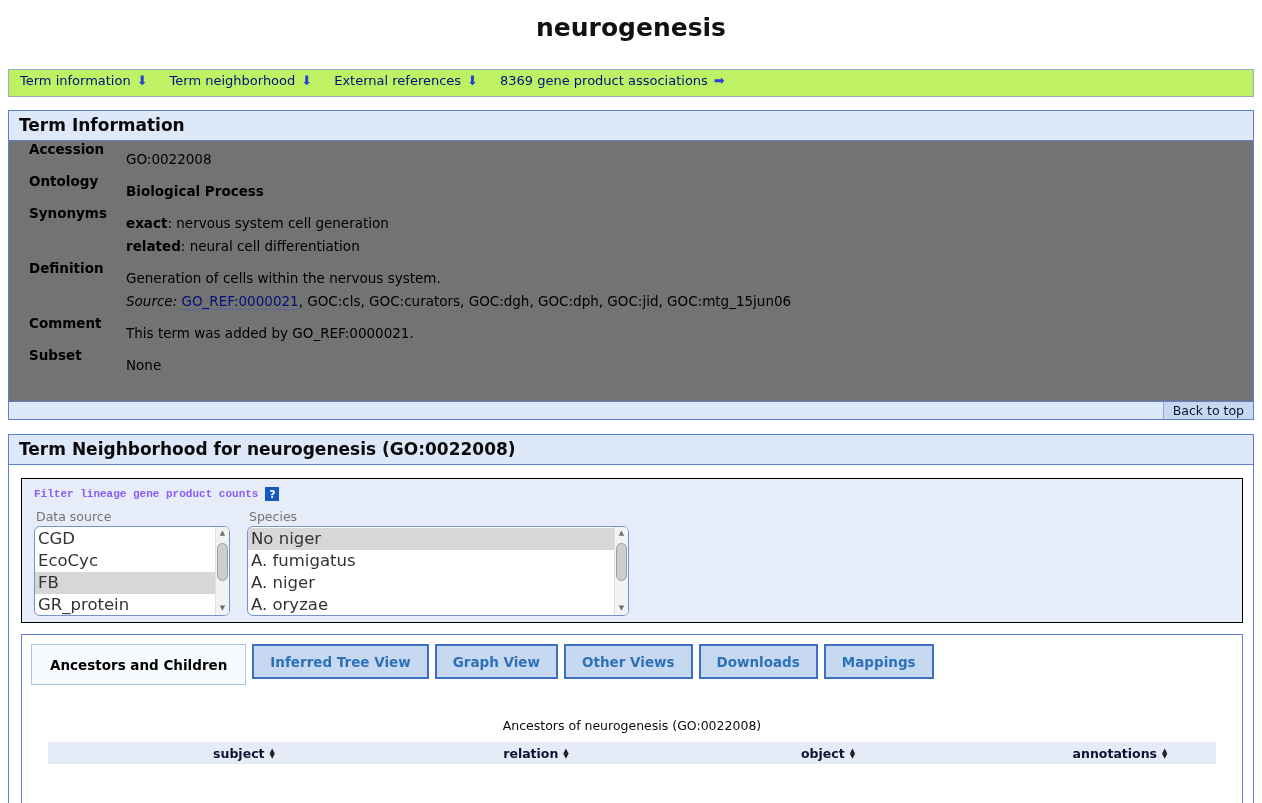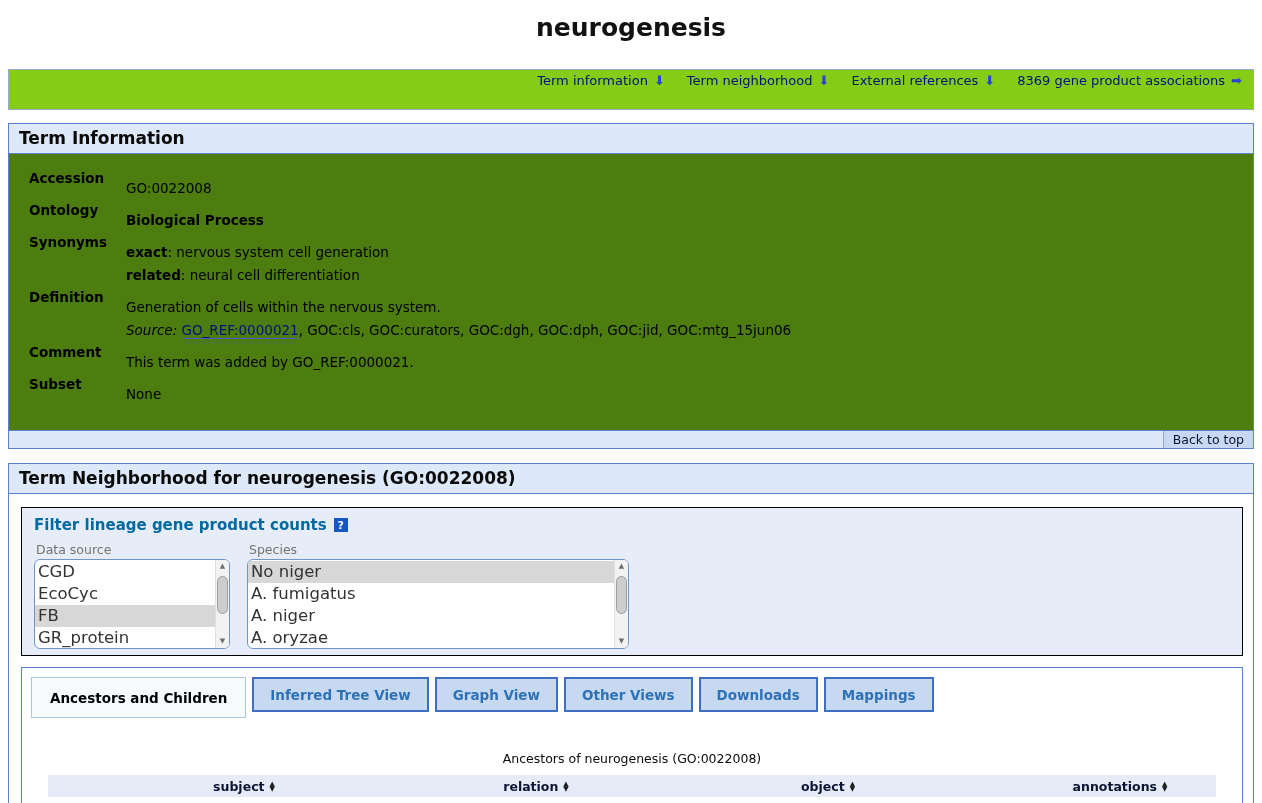--- a/index.html
+++ b/index.html
@@ -8,55 +8,55 @@
     width:1262px; height:803px; overflow:hidden; background:#fff;
     font-family:"DejaVu Sans","Liberation Sans",sans-serif;
     color:#000;
   }
   .page-title {
     text-align:center; font-size:25px; font-weight:bold; padding-top:13px;
     letter-spacing:0px; color:#111;
   }
   
   .navbar {
-    margin:27px 8px 0 8px; background:#84cc16; border:1px solid #9dabc4;
-    text-align:right; padding:3px 0 21px 0; font-size:13px; white-space:nowrap;
+    margin:27px 8px 0 8px; background:#bef264; border:1px solid #9dabc4;
+    text-align:left; padding:3px 0 8px 0; font-size:13px; white-space:nowrap;
   }
   .nav-item { margin:0 11px; cursor:pointer; display:inline-block; }
   .nav-label { color:#00127a; }
   .nav-arrow { color:#2742d8; margin-left:6px; font-size:13px; }
   
   .panel { margin:13px 8px 0 8px; border:1px solid #5c80cf; background:#fff; }
   .panel-header {
     background:#dde8f8; border-bottom:1px solid #5c80cf;
     font-size:17px; font-weight:bold; padding:4px 10px 5px 10px; color:#0a0a0a;
   }
   
-  .ti-body { padding:16px 0 22px 0; background:#4d7c0f; }
+  .ti-body { padding:0 0 22px 0; background:#737373; }
   .ti-row { display:flex; margin-bottom:2px; }
   .ti-label { width:117px; padding-left:20px; font-weight:bold; font-size:13.5px; line-height:17px; flex:none; }
   .ti-value { font-size:13.5px; padding-top:7px; }
   .ti-line { line-height:23px; }
   .b { font-weight:bold;text-align:center; }
   .i { font-style:italic; }
   .dotted-link { color:#00127a; border-bottom:1px dotted #4a5ab8; cursor:pointer; }
   .ti-footer {
     background:#dde8f8; border-top:1px solid #5c80cf;
     display:flex; justify-content:flex-end; height:18px;
   }
   .back-to-top {
     background:#c8d8f0; border-left:1px solid #8fa8d8;
     font-size:12.5px; line-height:17px; padding:0 9px; color:#0a1433; cursor:pointer;
   }
   
   .panel2 { margin-top:14px; height:400px; }
   .tn-body { padding:13px 10px 0 12px; background:#fff; }
   .filterbox { border:1px solid #000; background:#e6edf9; padding:8px 10px 6px 12px; }
   .filter-title-row { display:flex; align-items:center; gap:7px; }
-  .filter-title { font-size:15px; font-weight:bold; color:#0369a1; }
+  .filter-title { font-size:11px; font-weight:bold; color:#8b5cf6;font-family:Liberation Mono, monospace; }
   .help-icon {
     width:14px; height:14px; background:#1559c0; color:#fff; font-size:11px; font-weight:bold;
     display:inline-flex; align-items:center; justify-content:center; cursor:pointer;
   }
   .filter-cols { display:flex; margin-top:8px; }
   .fcol1 { width:212px; flex:none; }
   .fcol2 { width:383px; flex:none; margin-left:1px; }
   .flabel { font-size:12.5px; color:#737373; margin:0 0 2px 2px; }
   .listbox {
     background:#fff; border:1px solid #7096c9; border-radius:6px; height:90px;

